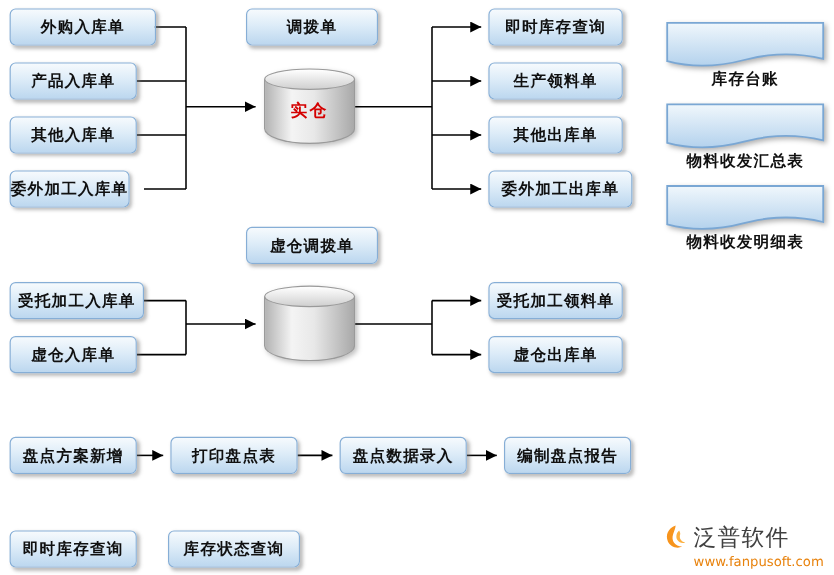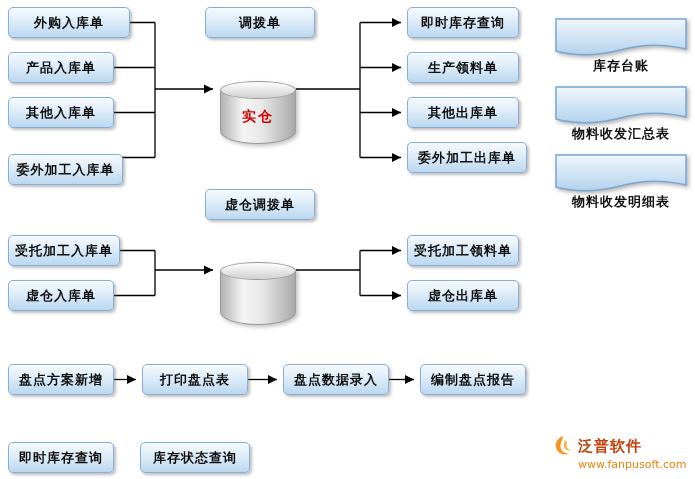--- a/index.html
+++ b/index.html
@@ -13,40 +13,40 @@
     position:absolute; height:31px; z-index:2;
     display:flex; align-items:center; justify-content:center;
     font-size:13px; font-weight:bold; color:#101010; letter-spacing:1px;
     background:linear-gradient(180deg,#f6fafd 0%,#ddecf8 45%,#bcd7ef 100%);
     border:1px solid #86aed6; border-radius:5px;
     box-shadow:2px 2px 3px rgba(110,110,110,0.45);
     white-space:nowrap;
   }
 
   .cylinder { position:absolute; width:76px; height:63px; z-index:2;
-    filter:drop-shadow(2px 2px 2px rgba(0,0,0,0.25));margin-top:24px; }
+    filter:drop-shadow(2px 2px 2px rgba(0,0,0,0.25)); }
   .cyl-body { position:absolute; left:0; right:0; top:9px; bottom:0;
     background:linear-gradient(90deg,#b3b3b3 0%,#f4f4f4 30%,#e8e8e8 55%,#a9a9a9 100%);
     border:1px solid #9a9a9a; border-top:none;
     border-radius:0 0 50% 50% / 0 0 24% 24%; }
   .cyl-top { position:absolute; left:0; right:0; top:0; height:18px;
     background:linear-gradient(180deg,#ffffff 0%,#d0d0d0 100%);
     border:1px solid #9a9a9a; border-radius:50%; }
   .cyl-label { position:absolute; left:0; right:0; top:27px; text-align:center;
     font-size:14px; font-weight:bold; color:#d40000; z-index:3; letter-spacing:2px; }
 
   .report { position:absolute; width:136px; height:46px; z-index:2; }
   .report svg { position:absolute; left:0; top:0;
     filter:drop-shadow(2px 2px 2px rgba(0,0,0,0.30)); }
   .report-label { position:absolute; left:0; right:0; top:9px; text-align:center;
     font-size:13px; font-weight:bold; color:#101010; letter-spacing:1px;margin-top:32px; }
 
   .logo { position:absolute; left:552px; top:435px; width:140px; z-index:2; }
   .logo-row { display:flex; align-items:center; gap:4px; justify-content:flex-start; }
-  .logo-text { font-size:15px; font-weight:bold; color:#c2410c; letter-spacing:1px; }
+  .logo-text { font-size:19px; font-weight:normal; color:#404040; letter-spacing:1px; }
   .logo-url { font-size:11px; color:#e8820c; margin-top:1px; padding-left:26px; }
 </style>
 </head>
 <body>
 
 <div class="canvas">
 
   <svg class="arrows" viewBox="0 0 695 479">
     <defs>
       <marker id="ah" markerWidth="8" markerHeight="8" refX="7" refY="3.5" orient="auto">
@@ -80,21 +80,21 @@
     <g stroke="#000" stroke-width="1.3" fill="none">
       <path d="M114,379.5 H136" marker-end="url(#ah)"></path>
       <path d="M248,379.5 H277" marker-end="url(#ah)"></path>
       <path d="M389,379.5 H414" marker-end="url(#ah)"></path>
     </g>
   </svg>
 
   <div class="box" style="left:8px; top:7px; width:122px;">外购入库单</div>
   <div class="box" style="left:8px; top:52px; width:106px;">产品入库单</div>
   <div class="box" style="left:8px; top:97px; width:106px;">其他入库单</div>
-  <div class="box" style="left:8px; top:142px; width:115px;margin-top:12px;">委外加工入库单</div>
+  <div class="box" style="left:8px; top:142px; width:100px;">委外加工入库单</div>
 
   <div class="box" style="left:205px; top:7px; width:110px;">调拨单</div>
 
   <div class="cylinder" style="left:220px; top:57px;">
     <div class="cyl-body"></div>
     <div class="cyl-top"></div>
     <span class="cyl-label">实仓</span>
   </div>
 
   <div class="box" style="left:407px; top:7px; width:112px;">即时库存查询</div>

